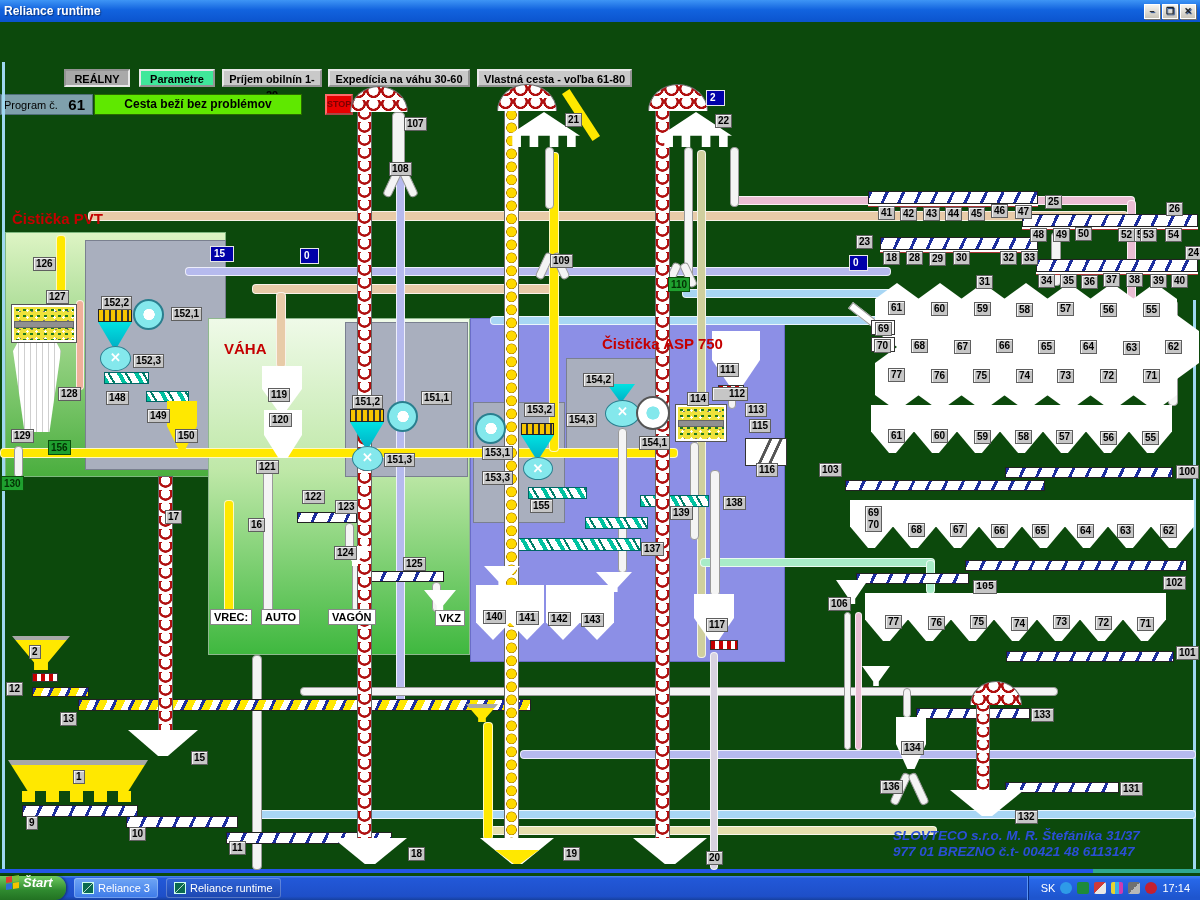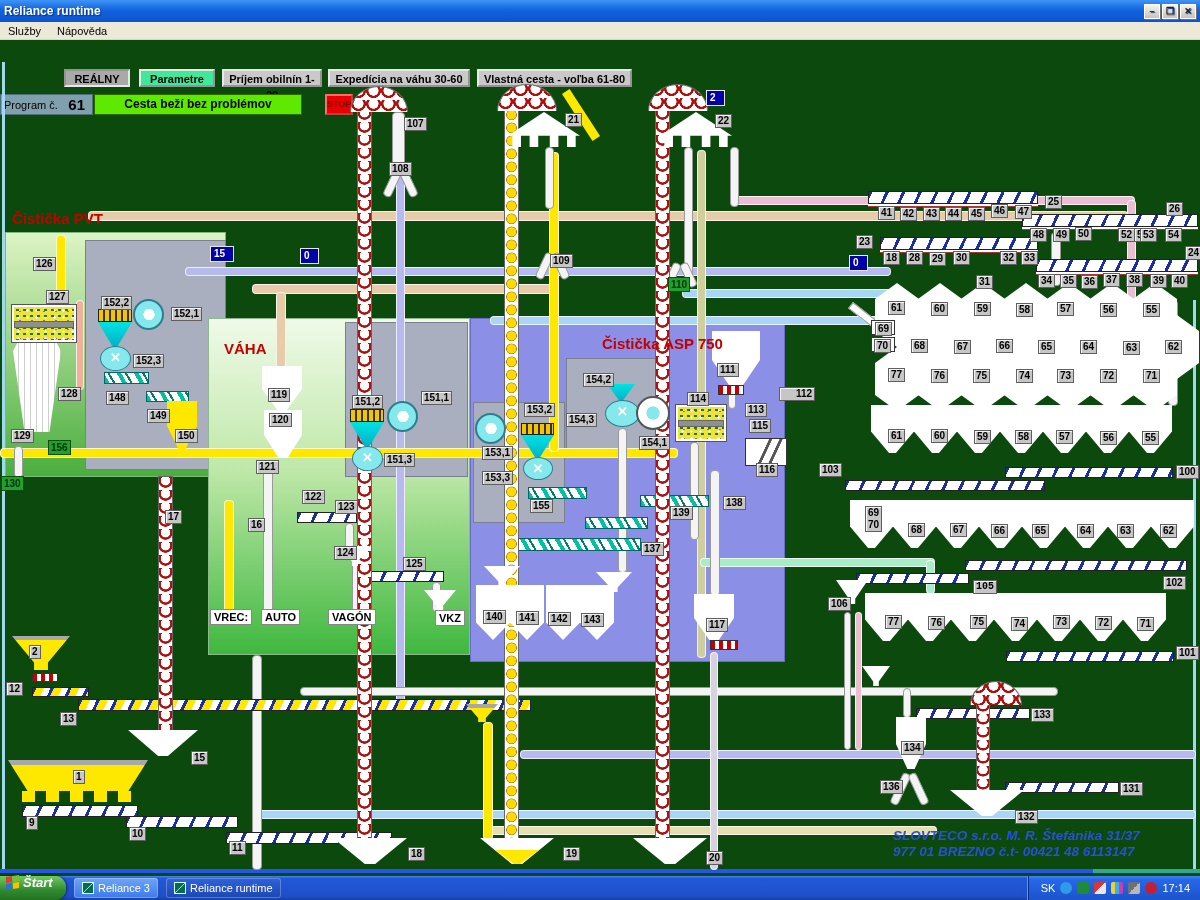--- a/index.html
+++ b/index.html
@@ -375,21 +375,21 @@
       <div class="tag tag-c" style="left: 421px; top: 391px;">151,1</div>
       <div class="tag tag-c" style="left: 384px; top: 453px;">151,3</div>
       <div class="tag tag-c" style="left: 524px; top: 403px;">153,2</div>
       <div class="tag tag-c" style="left: 482px; top: 446px;">153,1</div>
       <div class="tag tag-c" style="left: 482px; top: 471px;">153,3</div>
       <div class="tag tag-c" style="left: 530px; top: 499px;">155</div>
       <div class="tag tag-c" style="left: 583px; top: 373px;">154,2</div>
       <div class="tag tag-c" style="left: 566px; top: 413px;">154,3</div>
       <div class="tag tag-c" style="left: 639px; top: 436px;">154,1</div>
       <div class="tag tag-c" style="left: 717px; top: 363px;">111</div>
-      <div class="tag tag-c" style="left: 779px; top: 387px; padding-left: 16px;">112</div>
+      <div class="tag tag-c" style="left: 712px; top: 387px; padding-left: 16px;">112</div>
       <div class="tag tag-c" style="left: 745px; top: 403px;">113</div>
       <div class="tag tag-c" style="left: 687px; top: 392px;">114</div>
       <div class="tag tag-c" style="left: 749px; top: 419px;">115</div>
       <div class="tag tag-c" style="left: 756px; top: 463px;">116</div>
       <div class="tag tag-c" style="left: 723px; top: 496px;">138</div>
       <div class="tag tag-c" style="left: 670px; top: 506px;">139</div>
       <div class="tag tag-c" style="left: 641px; top: 542px;">137</div>
       <div class="tag tag-c" style="left: 483px; top: 610px;">140</div>
       <div class="tag tag-c" style="left: 516px; top: 611px;">141</div>
       <div class="tag tag-c" style="left: 548px; top: 612px;">142</div>
@@ -498,24 +498,20 @@
       <div class="tag tag-c" style="left: 1015px; top: 810px;">132</div>
     </div>
 
   <div id="titlebar">
     <span>Reliance runtime</span>
     <span class="sp"></span>
     <div class="wbtn">–</div>
     <div class="wbtn">❐</div>
     <div class="wbtn">✕</div>
   </div>
-  <div id="menubar">
-    <span>Služby</span>
-    <span>Nápověda</span>
-  </div>
 
   <div id="taskbar">
     <div id="startbtn">
       <span class="winflag">
         <i style="background:#E33B2E"></i>
           <i style="background:#7BBF3A"></i>
           <i style="background:#2E6FD8"></i>
           <i style="background:#F5C400"></i>
       </span>
       <span>Štart</span>

